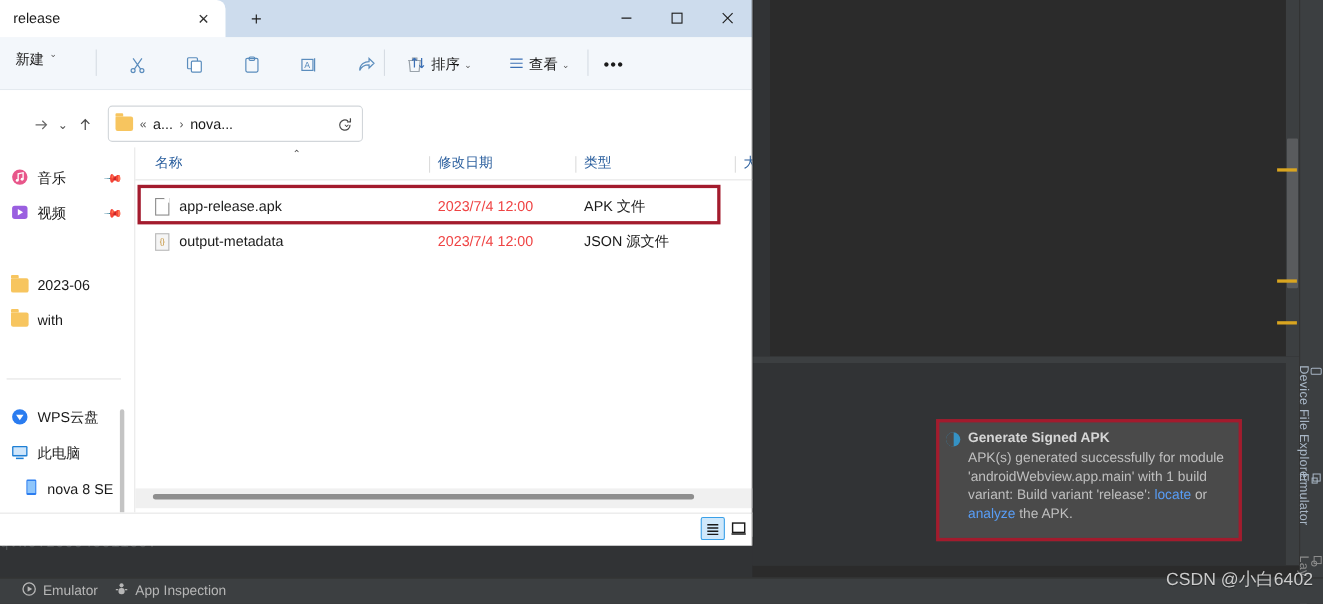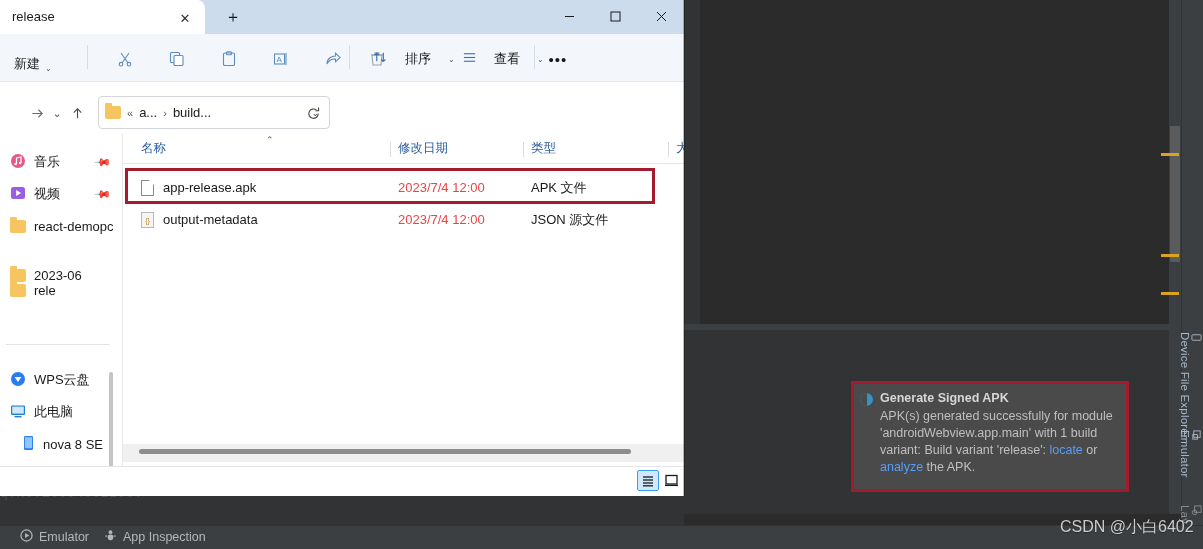--- a/index.html
+++ b/index.html
@@ -130,34 +130,34 @@
   .wb-min { left: 546px; }
   .wb-max { left: 592px; }
   .wb-close { left: 638px; }
 
   .exp-toolbar {
     position: absolute; left: 0; top: 34px; width: 684px; height: 48px;
     background: #f3f7fb; border-bottom: 1px solid #e3e8ee;
   }
   .tb-new {
     position: absolute; left: 6px; top: 45px; height: 28px; padding: 0 8px;
-    display: flex; align-items: flex-end; gap: 5px;
+    display: flex; align-items: flex-start; gap: 5px;
     font-size: 13px; color: #1a1a1a; border-radius: 4px;
   }
   .tb-sep {
     position: absolute; top: 45px; width: 1px; height: 24px; background: #d6dce3;
   }
   .tb-icon {
     position: absolute; top: 45px; width: 32px; height: 28px;
     display: flex; align-items: center; justify-content: center;
     border-radius: 4px;
   }
   .tb-text {
     position: absolute; top: 45px; height: 28px; padding: 0 7px;
-    display: flex; align-items: center; gap: 17px;
+    display: flex; align-items: center; gap: 4px;
     font-size: 13px; color: #1a1a1a; border-radius: 4px;
   }
   .chev { font-size: 8px; color: #555; }
 
   .exp-navbar {
     position: absolute; left: 0; top: 82px; width: 684px; height: 52px;
     background: #ffffff;
   }
   .nav-btn {
     position: absolute; top: 98px; width: 30px; height: 30px;
@@ -514,21 +514,21 @@
       <svg width="15" height="15" viewBox="0 0 16 16">
           <path d="M8 13 L8 3 M4 7 L8 3 L12 7" stroke="#4a4a4a" stroke-width="1.2" fill="none"></path>
         </svg>
     </div>
 
     <div class="addressbar">
       <span class="folder-ico"></span>
       <span class="crumb-sep">«</span>
       <span class="crumb">a...</span>
       <span class="crumb-sep">›</span>
-      <span class="crumb">build...</span>
+      <span class="crumb">nova...</span>
       <span class="addr-chev">⌄</span>
     </div>
 
     <div class="refresh-btn">
       <svg width="15" height="15" viewBox="0 0 16 16">
           <path d="M13 8 A5 5 0 1 1 11 4.2" stroke="#4a4a4a" stroke-width="1.2" fill="none"></path>
           <path d="M13.4 1.5 L13.4 5 L10 5" stroke="#4a4a4a" stroke-width="1.2" fill="none"></path>
         </svg>
     </div>
 
@@ -551,31 +551,27 @@
         <span>
           <svg width="16" height="16" viewBox="0 0 16 16">
               <rect x="1" y="2" width="14" height="12" rx="2.5" fill="#9a5fe0"></rect>
               <path d="M6.2 5 L11 8 L6.2 11 Z" fill="#fff"></path>
             </svg>
         </span>
         <span class="label">视频</span>
         <span class="pin">📌</span>
       </div>
 
-      <div class="side-item" style="top:78px">
-        <span class="folder-ico"></span>
-        <span class="label">react-demopc</span>
-      </div>
-      <div class="side-item" style="top:127px">
+      <div class="side-item" style="top:111px">
         <span class="folder-ico"></span>
         <span class="label">2023-06</span>
       </div>
       <div class="side-item" style="top:142px">
         <span class="folder-ico"></span>
-        <span class="label">rele</span>
+        <span class="label">with</span>
       </div>
 
       <div class="side-div" style="top:210px"></div>
 
       <div class="side-item" style="top:264px">
         <span>
           <svg width="16" height="16" viewBox="0 0 16 16">
               <rect x="1" y="2.5" width="14" height="9.5" rx="1" fill="#1e7fd4"></rect>
               <rect x="2.2" y="3.6" width="11.6" height="7" fill="#cfe6fb"></rect>
               <rect x="4.5" y="13" width="7" height="1.4" fill="#1e7fd4"></rect>

